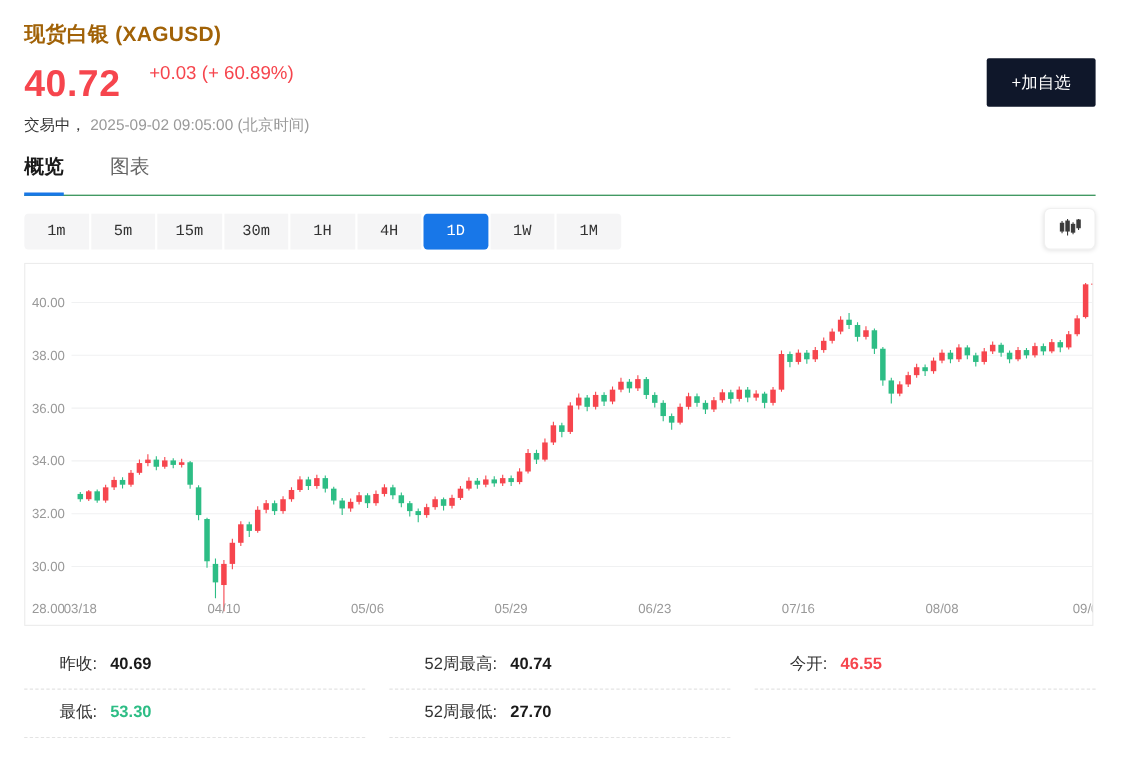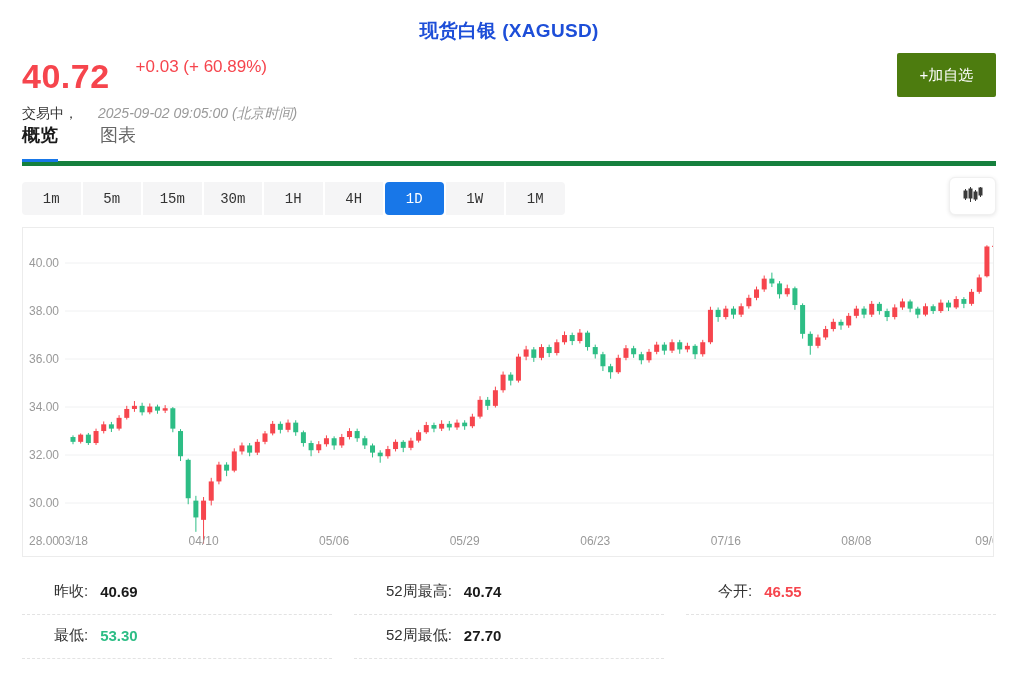--- a/index.html
+++ b/index.html
@@ -1,32 +1,32 @@
 <!DOCTYPE html>
 <html><head>
 <meta charset="utf-8">
 <style>
   * { margin:0; padding:0; box-sizing:border-box; }
   html,body { background:#fff; width:1020px; }
   body { font-family:"Liberation Sans","DejaVu Sans",sans-serif; color:#1f1f1f; }
   .page { width:1020px; height:697px; padding:18px 24px 0 22px; position:relative; overflow:hidden; }
 
   
-  .title { font-size:19px; font-weight:700; color:#1d4ed8; letter-spacing:.3px;text-align:center; }
+  .title { font-size:19px; font-weight:700; color:#a16207; letter-spacing:.3px; }
   .price-row { margin-top:13px; display:flex; align-items:flex-start; }
   .price { font-size:34px; font-weight:700; color:#f6454d; letter-spacing:.5px; }
   .change { font-size:17px; font-weight:400; color:#f6454d; margin-left:26px; }
   .status-row { margin-top:9px; font-size:14px; color:#333; }
-  .status-row .time { color:#999; margin-left:20px;font-style:italic; }
+  .status-row .time { color:#999; margin-left:4px; }
   .add-btn { position:absolute; top:53px; right:24px; width:99px; height:44px;
-    background:#4d7c0f; color:#fff; font-size:15px; border:none; border-radius:2px;
+    background:#0f172a; color:#fff; font-size:15px; border:none; border-radius:2px;
     cursor:pointer; font-family:inherit; }
 
   
-  .tabs { border-bottom:5px solid #15803d; display:flex; }
+  .tabs { margin-top:16px; border-bottom:1px solid #15803d; display:flex; }
   .tab { position:relative; font-size:18px; color:#666; padding:0 0 14px 0; margin-right:42px; cursor:pointer; }
   .tab.active { color:#1a1a1a; font-weight:700; }
   .tab.active .underline { position:absolute; left:0; bottom:-1px; height:3px; width:100%; background:#1877e8; }
 
   
   .toolbar { margin-top:13px; display:flex; align-items:flex-end; position:relative; height:36px;font-family:Liberation Mono, monospace; }
   .tf-bar { display:flex; gap:2px; border-radius:4px; overflow:hidden; }
   .tf-btn { width:58.5px; height:33px; background:#f5f5f6; border:none; font-size:14px; color:#333;
     cursor:pointer; font-family:inherit; display:flex; align-items:center; justify-content:center; }
   .tf-btn.active { background:#1877e8; color:#fff; border-radius:4px; }

